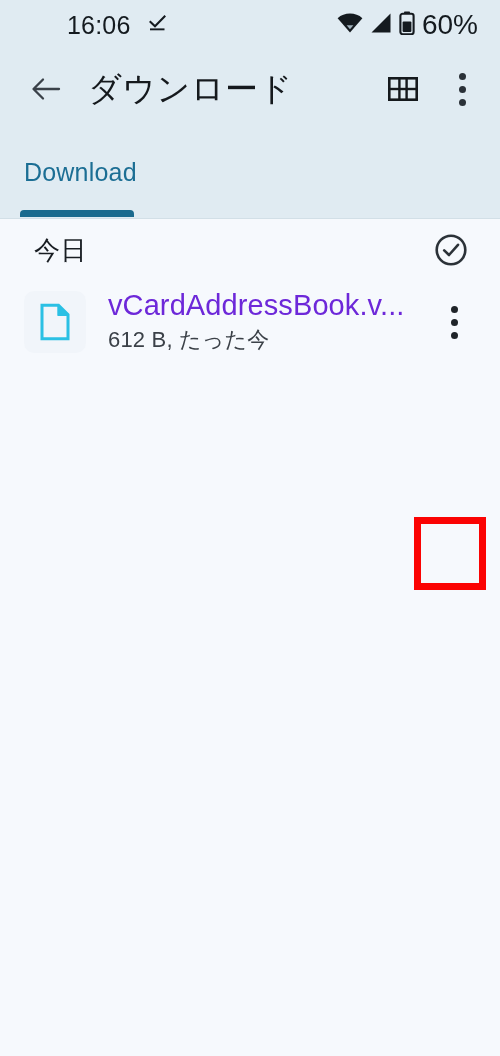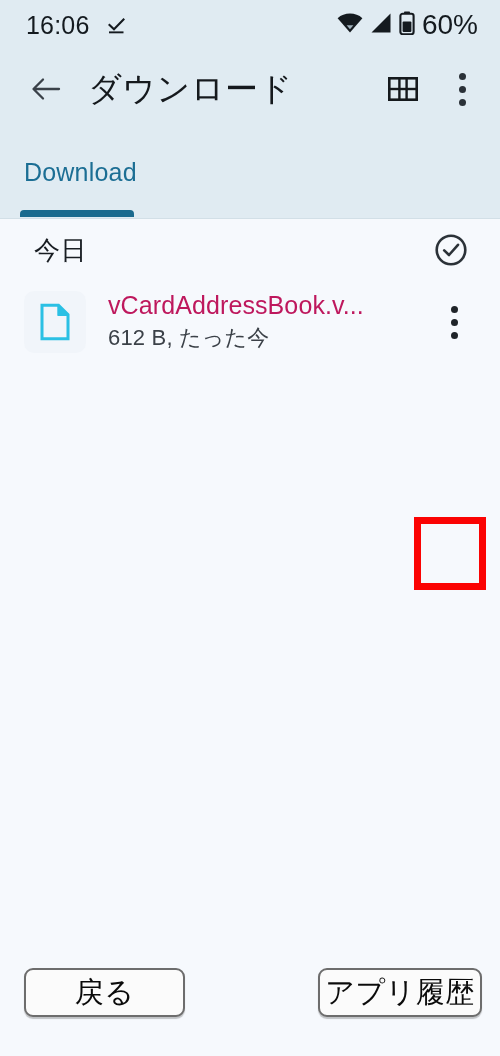--- a/index.html
+++ b/index.html
@@ -31,22 +31,22 @@
     background: #e0ebf2;
     display: flex;
     align-items: center;
     justify-content: space-between;
     padding: 0 22px 0 26px;
     box-sizing: border-box;
     flex: none;
   }
   .status-left {
     display: flex;
-    align-items: center;
     gap: 17px;
+    margin-left: 41px;
   }
   .status-time {
     font-size: 25px;
     color: #141a1f;
     letter-spacing: 0.2px;
     font-weight: 400;
     line-height: 1;
   }
   .dnd-icon {
     width: 19px;
@@ -183,22 +183,22 @@
   .file-meta {
     margin-left: 22px;
     flex: 1;
     min-width: 0;
     display: flex;
     flex-direction: column;
     justify-content: center;
     gap: 3px;
   }
   .file-name {
-    font-size: 25px;
-    color: #be185d;
+    font-size: 29px;
+    color: #6d28d9;
     white-space: nowrap;
     overflow: hidden;
     letter-spacing: 0.1px;
   }
   .file-sub {
     font-size: 22px;
     color: #3b4148;
     white-space: nowrap;
     letter-spacing: 0.2px;
   }
@@ -365,22 +365,14 @@
           <i class="dot light"></i>
             <i class="dot light"></i>
             <i class="dot light"></i>
         </span>
       </div>
     </div>
 
     <div class="annot-box"></div>
   </div>
 
-  <div class="bottombar">
-    <div class="nav-btn nav-back">
-      <span class="lbl">戻る</span>
-    </div>
-    <div class="nav-btn nav-recents">
-      <span class="lbl">アプリ履歴</span>
-    </div>
-  </div>
 
 </div>
 
 </body></html>

